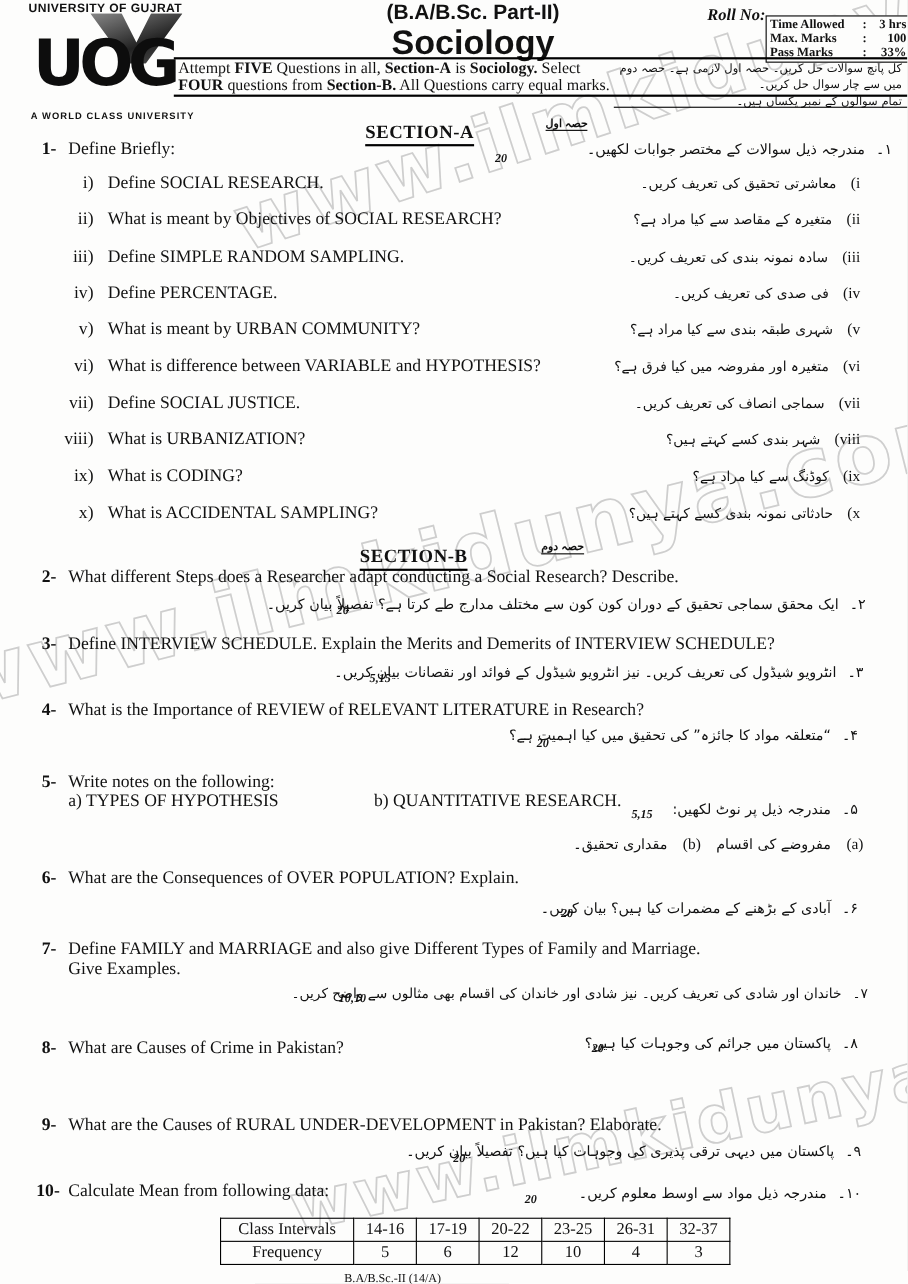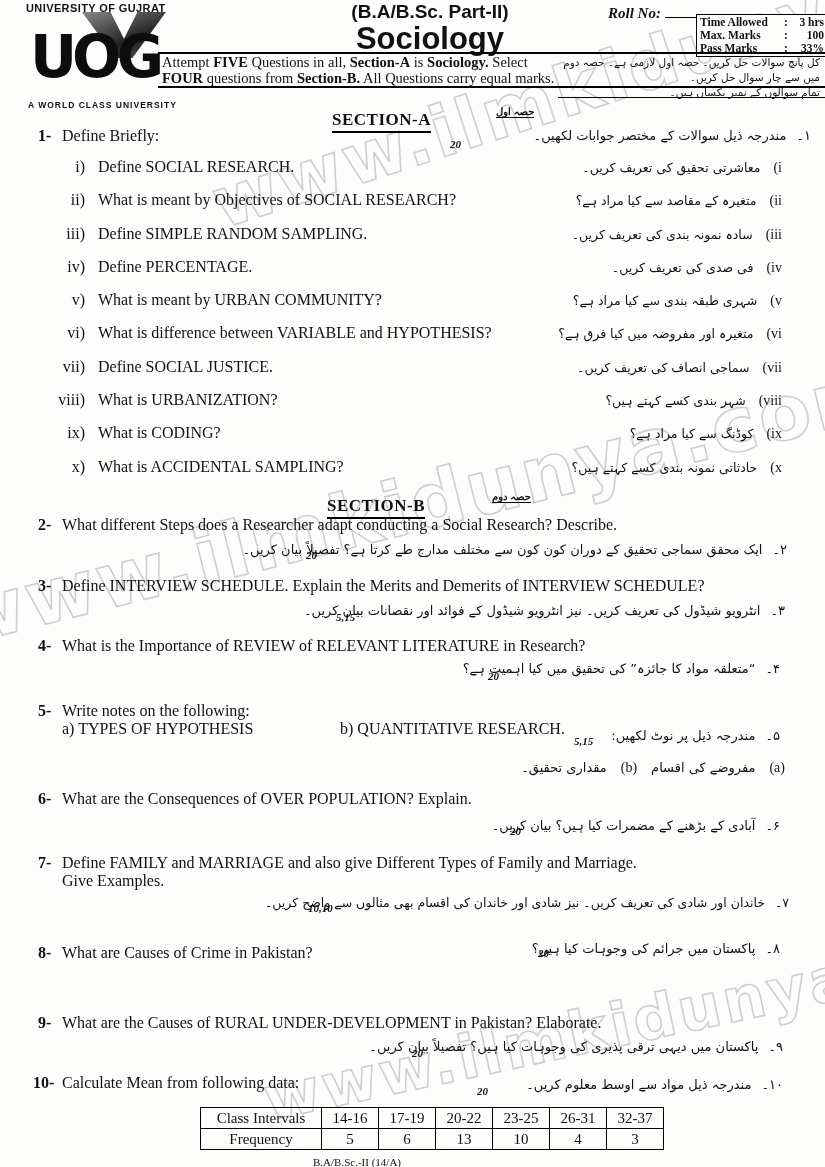--- a/index.html
+++ b/index.html
@@ -19,21 +19,21 @@
   .uni-name{left:26px;top:2px;font-family:"Liberation Sans",sans-serif;font-weight:bold;font-size:11px;letter-spacing:.4px;}
   .logo-box{left:30px;top:12px;width:170px;height:88px;}
   .logo-v{position:absolute;left:52px;top:0;width:84px;height:46px;
           background:linear-gradient(160deg,#888 0%,#222 60%,#555 100%);
           clip-path:polygon(0 0,34% 0,50% 58%,66% 0,100% 0,60% 100%,40% 100%);}
   .logo-text{position:absolute;left:0;top:16px;font-family:"DejaVu Sans",sans-serif;font-weight:900;
              font-size:58px;letter-spacing:-5px;color:#0d0d0d;line-height:1;}
   .tagline{left:28px;top:100px;font-family:"Liberation Sans",sans-serif;font-weight:bold;font-size:8.5px;letter-spacing:1px;}
   .program{left:300px;top:1px;width:260px;text-align:center;font-family:"Liberation Sans",sans-serif;font-weight:bold;font-size:19px;}
   .subject{left:300px;top:21px;width:260px;text-align:center;font-family:"Liberation Sans",sans-serif;font-weight:bold;font-size:31px;}
-  .rollno{left:608px;top:4px;font-weight:bold;font-style:italic;font-size:15px;}
+  .rollno{left:643px;top:4px;font-weight:bold;font-style:italic;font-size:15px;}
   .roll-line{display:inline-block;width:108px;border-bottom:1.5px solid #000;height:13px;}
   .infobox{left:696px;top:14px;width:124px;border:1.5px solid #000;padding:1px 3px;font-size:11.5px;font-weight:bold;background:#fdfdfc;}
   .inforow{display:flex;line-height:13px;}
   .inforow .lb{flex:1 1 auto;}
   .inforow .cl{width:8px;text-align:center;}
   .inforow .vl{width:34px;text-align:right;}
   .hr{position:absolute;background:#000;}
 
   .instr-en{left:162px;top:55px;width:400px;font-size:14.5px;line-height:15.5px;}
   .instr-ur{left:555px;top:55px;width:265px;direction:rtl;text-align:right;
@@ -310,21 +310,21 @@
         <td class="cn">17-19</td>
         <td class="cn">20-22</td>
         <td class="cn">23-25</td>
         <td class="cn">26-31</td>
         <td class="cn">32-37</td>
       </tr>
       <tr>
         <td class="c0">Frequency</td>
         <td class="cn">5</td>
         <td class="cn">6</td>
-        <td class="cn">13</td>
+        <td class="cn">12</td>
         <td class="cn">10</td>
         <td class="cn">4</td>
         <td class="cn">3</td>
       </tr>
     </tbody>
   </table>
 
   <div class="abs footer">B.A/B.Sc.-II (14/A)</div>
 
 </div>

